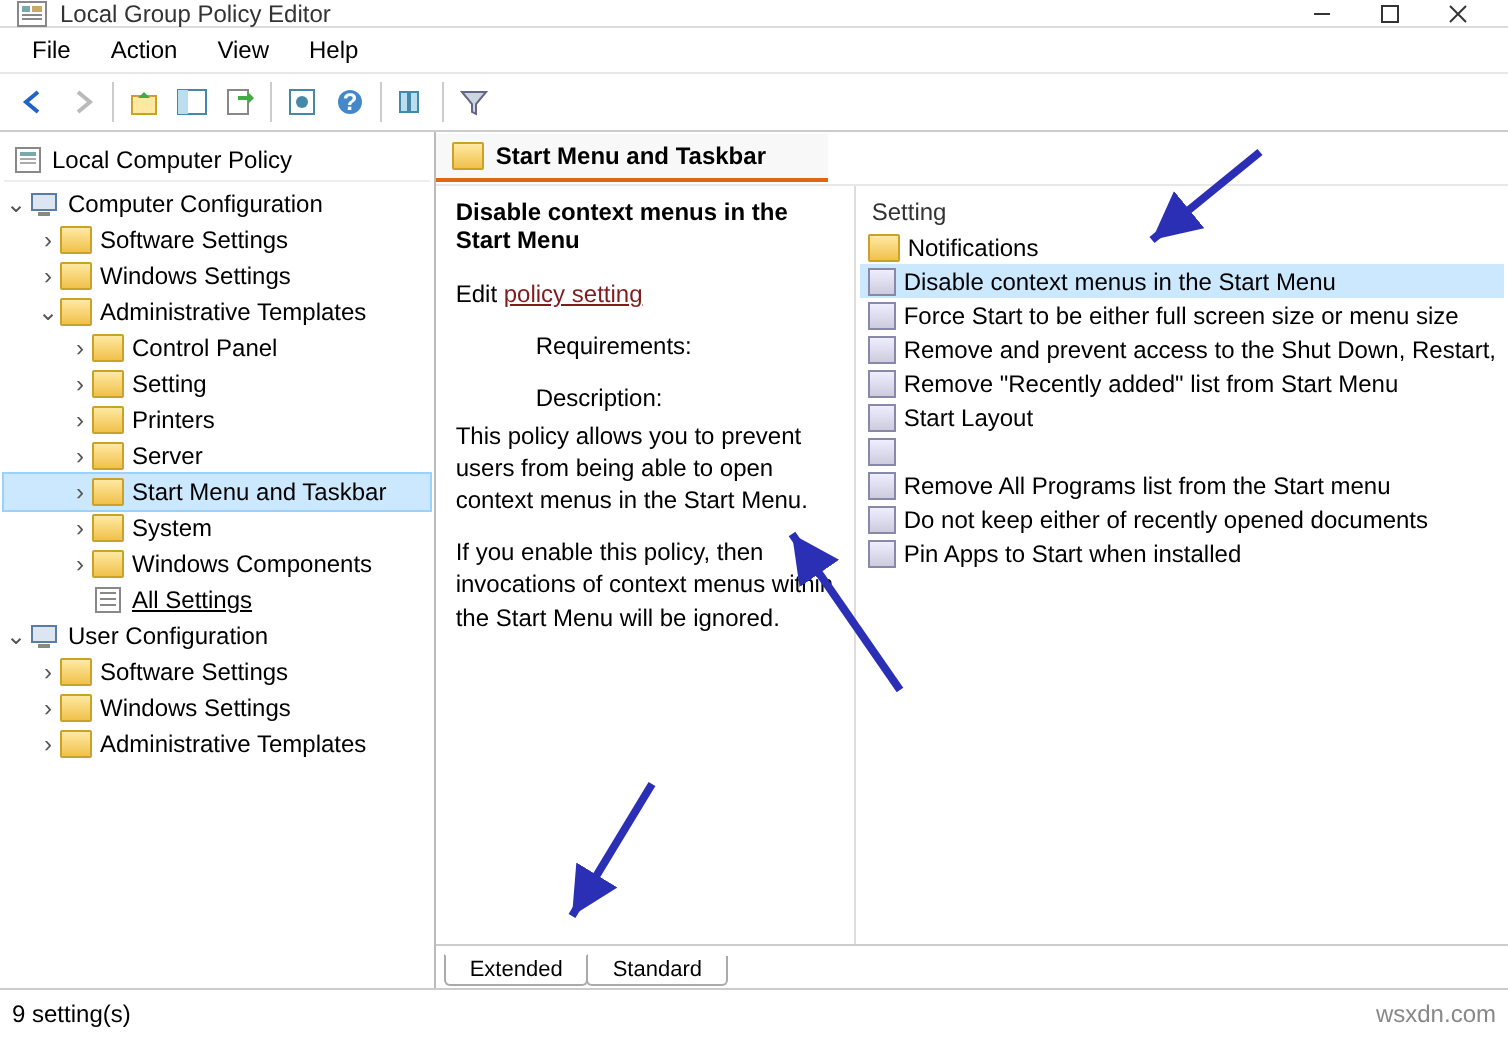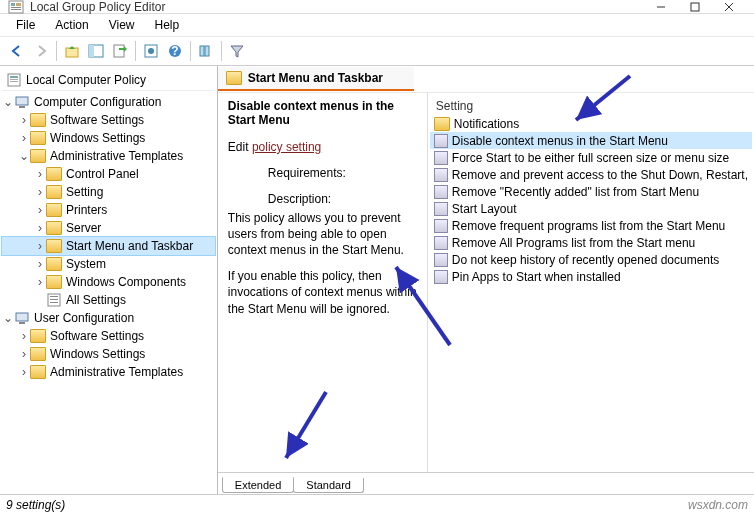--- a/index.html
+++ b/index.html
@@ -32,21 +32,21 @@
 .extended-pane a { color: #7f1d1d; text-decoration: underline; }
 .extended-pane p { margin-bottom: 10px; line-height: 1.35; }
 .settings-pane { flex: 1; padding: 4px 2px; overflow: hidden; }
 .col-header { padding: 2px 6px; color: #333; }
 .setting-row { display: flex; align-items: center; height: 17px; padding: 0 4px; white-space: nowrap; }
 .setting-row .page-icon { width: 14px; height: 14px; border: 1px solid #88a; background: linear-gradient(#eef,#ccd); margin-right: 4px; flex-shrink: 0; }
 .setting-row.selected { background: #cce8ff; }
 .tabs-row { height: 22px; display: flex; align-items: flex-end; border-top: 1px solid #ccc; padding-left: 4px; }
 .tab { border: 1px solid #aaa; border-top: none; border-radius: 0 0 3px 3px; padding: 1px 12px; margin-right: -1px; background: #fff; font-size: 11px; position: relative; top: -1px; }
 .tab.active { border-top: 1px solid #fff; z-index: 1; }
-.statusbar { height: 20px; border-top: 1px solid #ccc; display: flex; align-items: center; padding: 0 6px; font-size: 11px; justify-content: space-between; font-style: italic; }
+.statusbar { height: 20px; border-top: 1px solid #ccc; display: flex; align-items: flex-end; padding: 0 6px; font-size: 11px; justify-content: space-between; }
 .arrow { position: absolute; pointer-events: none; }
 svg { display: block; }
 </style>
 </head>
 <body>
 
 <div class="titlebar">
   <span class="title-icon">
     <svg viewBox="0 0 16 16">
         <rect x="1" y="2" width="14" height="12" fill="#fff" stroke="#888"></rect>
@@ -208,21 +208,21 @@
         <div class="tree-item" style="padding-left: 32px;">
           <span class="expander">›</span>
           <span class="folder"></span>
           <span>System</span>
         </div>
         <div class="tree-item" style="padding-left: 32px;">
           <span class="expander">›</span>
           <span class="folder"></span>
           <span>Windows Components</span>
         </div>
-        <div class="tree-item" style="padding-left: 32px;">
+        <div class="tree-item" style="padding-left: 32px; text-decoration: underline;">
           <span class="expander"></span>
           <span class="node-icon">
             <svg viewBox="0 0 16 16">
               <rect x="2" y="2" width="12" height="12" fill="#fff" stroke="#888"></rect>
               <rect x="4" y="4" width="8" height="1" fill="#888"></rect>
               <rect x="4" y="7" width="8" height="1" fill="#888"></rect>
               <rect x="4" y="10" width="8" height="1" fill="#888"></rect>
             </svg>
           </span>
           <span>All Settings</span>
@@ -292,29 +292,28 @@
             <div class="setting-row">
               <span class="page-icon"></span>
               <span>Remove "Recently added" list from Start Menu</span>
             </div>
             <div class="setting-row">
               <span class="page-icon"></span>
               <span>Start Layout</span>
             </div>
             <div class="setting-row">
               <span class="page-icon"></span>
-              <span>Remove frequent programs list from the Start Menu</span>
             </div>
             <div class="setting-row">
               <span class="page-icon"></span>
               <span>Remove All Programs list from the Start menu</span>
             </div>
             <div class="setting-row">
               <span class="page-icon"></span>
-              <span>Do not keep history of recently opened documents</span>
+              <span>Do not keep either of recently opened documents</span>
             </div>
             <div class="setting-row">
               <span class="page-icon"></span>
               <span>Pin Apps to Start when installed</span>
             </div>
           </div>
       </div>
     </div>
     <div class="tabs-row">
       <div class="tab active">Extended</div>

